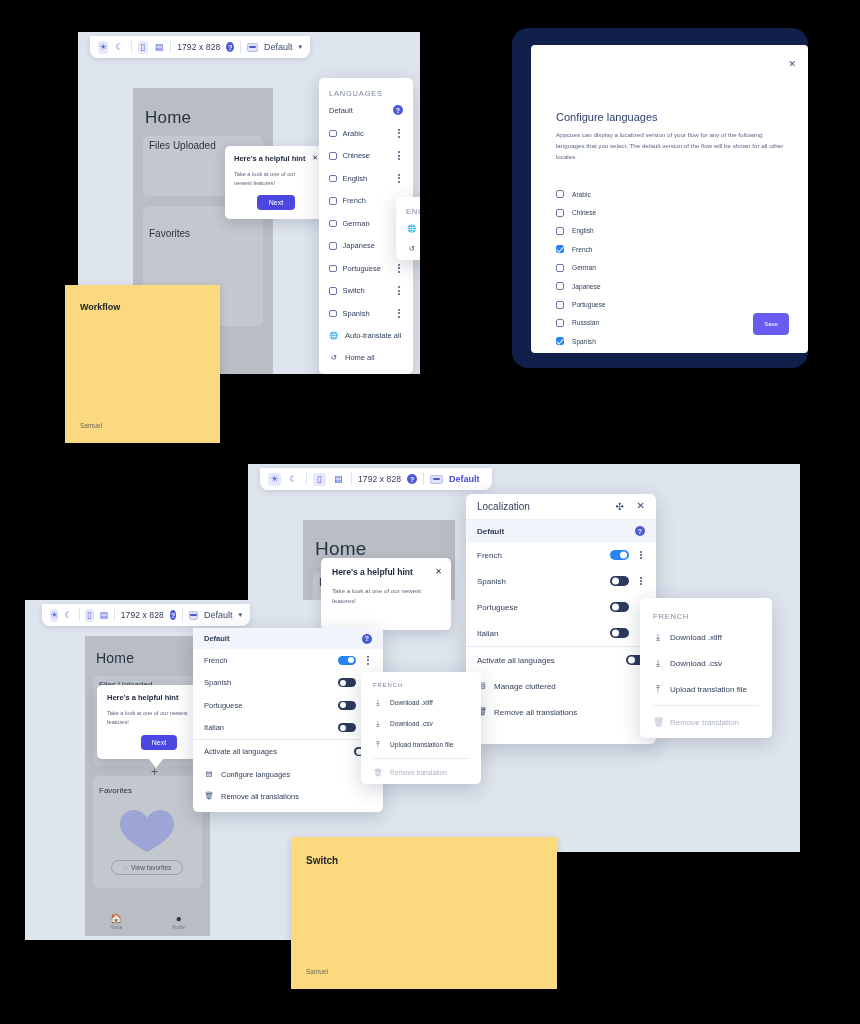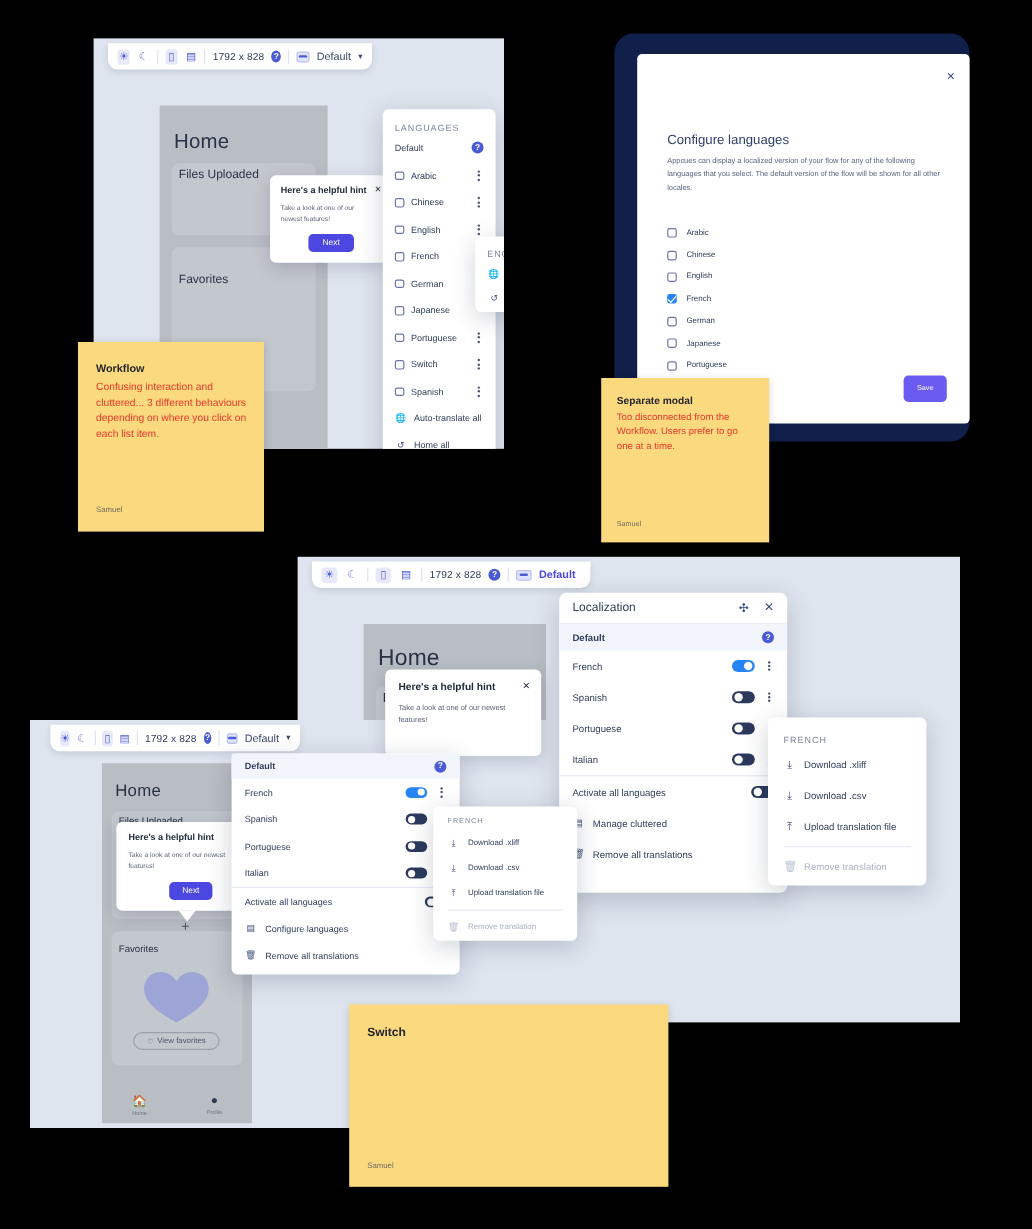--- a/index.html
+++ b/index.html
@@ -134,21 +134,21 @@
       <div class="card-lbl" style="position:absolute;left:16px;top:140px;">Favorites</div>
     </div>
 
     <div class="hint" style="left:147px; top:114px; width:100px; height:73px;">
       <div class="hint-t" style="position:absolute;left:9px;top:8px;font-size:7.5px;">Here's a helpful hint</div>
       <div class="hint-x" style="right:7px;top:8px;font-size:7px;">✕</div>
       <div class="hint-b" style="position:absolute;left:9px;top:24px;width:78px;font-size:5.6px;line-height:1.6;">Take a look at one of our newest features!</div>
       <div class="next-btn" style="position:absolute;left:32px;top:49px;width:38px;height:15px;font-size:7px;">Next</div>
     </div>
 
-    <div class="menu" style="left:241px; top:59px; width:94px; height:296px;padding-left:16px;">
+    <div class="menu" style="left:241px; top:46px; width:94px; height:296px;padding-left:16px;">
       <div class="menu-hdr" style="position:absolute;left:10px;top:11px;">LANGUAGES</div>
       <div class="mi" style="position:absolute;left:0;top:24px;width:94px;height:16px;padding:0 10px;justify-content:space-between;">
         <span class="mi-lbl" style="font-size:7.5px;">Default</span>
         <span class="tb-help">?</span>
       </div>
       <div style="position:absolute;left:0;top:44px;width:94px;">
           <div class="mi" style="height:22.5px;padding:0 10px;justify-content:space-between;">
             <span style="display:flex;align-items:center;gap:6px;">
               <span class="cbx" style="width:7.5px;height:7.5px;flex:0 0 auto;"></span>
               <span class="mi-lbl" style="font-size:7.5px;">Arabic</span>
@@ -580,28 +580,22 @@
         <div class="divid" style="margin:3px 12px;"></div>
         <div class="mi" style="height:21px;padding:0 12px;gap:7px;">
           <span class="ico" style="font-size:7.6px;color:#b7bfd2;width:10px;text-align:center;">🗑</span>
           <span class="mi-lbl dim" style="font-size:6.6px;">Remove translation</span>
         </div>
       </div>
   </div>
 
   <div class="note" style="left:65px; top:285px; width:155px; height:158px;">
     <div class="note-title" style="position:absolute;left:15px;top:17px;font-size:9px;">Workflow</div>
-    <div class="note-body" style="position:absolute;left:15px;top:31px;width:126px;font-size:8.6px;line-height:1.5;">Confusing interaction and cluttered... 3 different behaviours depending on where you click on each list item.</div>
     <div class="note-author" style="left:15px;bottom:14px;font-size:6.5px;">Samuel</div>
   </div>
 
-  <div class="note" style="left:501px; top:315px; width:140px; height:137px;">
-    <div class="note-title" style="position:absolute;left:13px;top:14px;font-size:8.5px;">Separate modal</div>
-    <div class="note-body" style="position:absolute;left:13px;top:27px;width:116px;font-size:8px;line-height:1.5;">Too disconnected from the Workflow. Users prefer to go one at a time.</div>
-    <div class="note-author" style="left:13px;bottom:12px;font-size:6px;">Samuel</div>
-  </div>
 
   <div class="note" style="left:291px; top:837px; width:266px; height:152px;">
     <div class="note-title" style="position:absolute;left:15px;top:18px;font-size:10px;">Switch</div>
     <div class="note-author" style="left:15px;bottom:14px;font-size:6.5px;">Samuel</div>
   </div>
 
 </div>
 
 </body></html>

